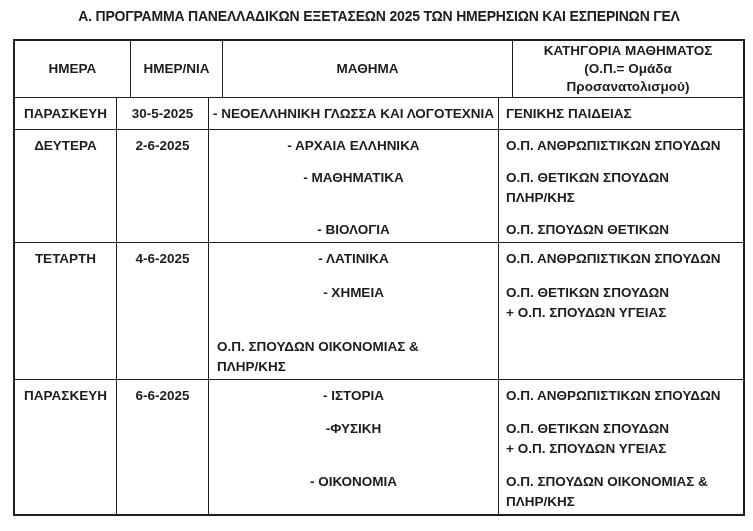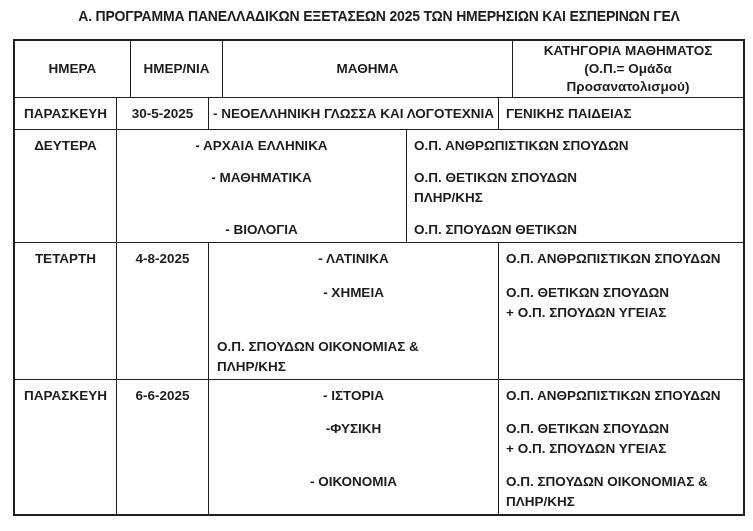--- a/index.html
+++ b/index.html
@@ -119,20 +119,21 @@
             <div class="entry">
               <div class="entry-subject">- ΝΕΟΕΛΛΗΝΙΚΗ ΓΛΩΣΣΑ ΚΑΙ ΛΟΓΟΤΕΧΝΙΑ</div>
               <div class="entry-category">
                 <div class="cat-line">ΓΕΝΙΚΗΣ ΠΑΙΔΕΙΑΣ</div>
               </div>
             </div>
           </div>
         </div>
         <div class="day-row">
           <div class="cell-day">ΔΕΥΤΕΡΑ</div>
+          <div class="cell-date">2-6-2025</div>
           <div class="cell-entries">
             <div class="col-divider"></div>
             <div class="entry">
               <div class="entry-subject">- ΑΡΧΑΙΑ ΕΛΛΗΝΙΚΑ</div>
               <div class="entry-category">
                 <div class="cat-line">Ο.Π. ΑΝΘΡΩΠΙΣΤΙΚΩΝ ΣΠΟΥΔΩΝ</div>
               </div>
             </div>
             <div class="entry">
               <div class="entry-subject">- ΜΑΘΗΜΑΤΙΚΑ</div>
@@ -144,21 +145,21 @@
             <div class="entry">
               <div class="entry-subject">- ΒΙΟΛΟΓΙΑ</div>
               <div class="entry-category">
                 <div class="cat-line">Ο.Π. ΣΠΟΥΔΩΝ ΘΕΤΙΚΩΝ</div>
               </div>
             </div>
           </div>
         </div>
         <div class="day-row">
           <div class="cell-day">ΤΕΤΑΡΤΗ</div>
-          <div class="cell-date">4-8-2025</div>
+          <div class="cell-date">4-6-2025</div>
           <div class="cell-entries">
             <div class="col-divider"></div>
             <div class="entry">
               <div class="entry-subject">- ΛΑΤΙΝΙΚΑ</div>
               <div class="entry-category">
                 <div class="cat-line">Ο.Π. ΑΝΘΡΩΠΙΣΤΙΚΩΝ ΣΠΟΥΔΩΝ</div>
               </div>
             </div>
             <div class="entry">
               <div class="entry-subject">- ΧΗΜΕΙΑ</div>

